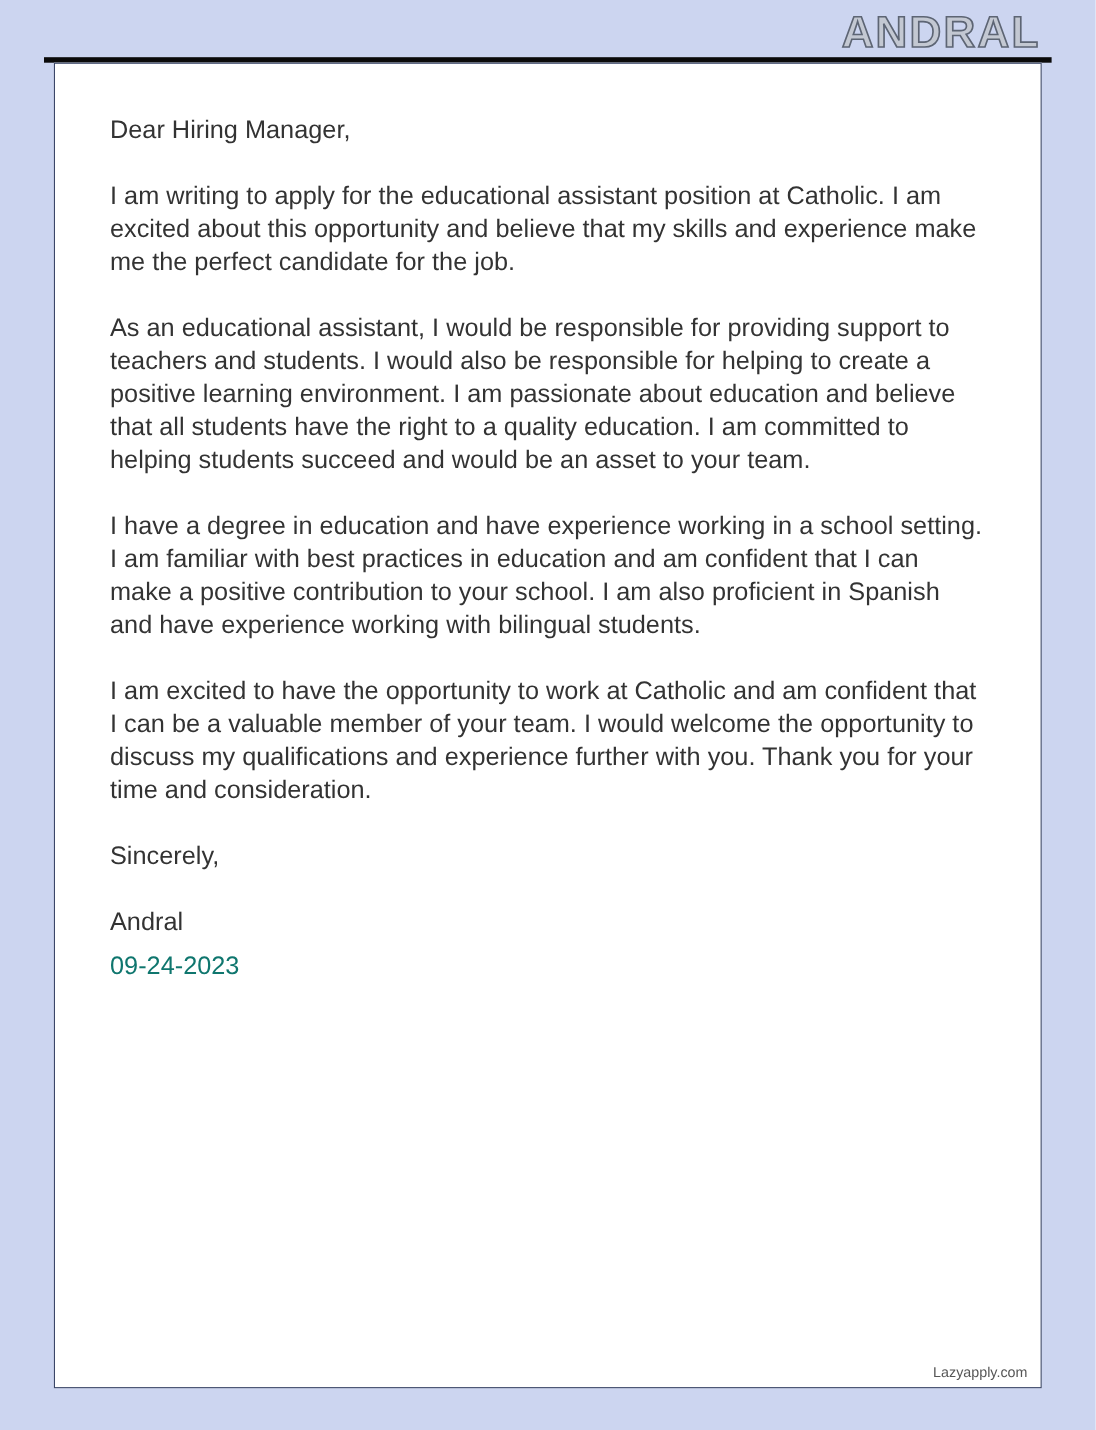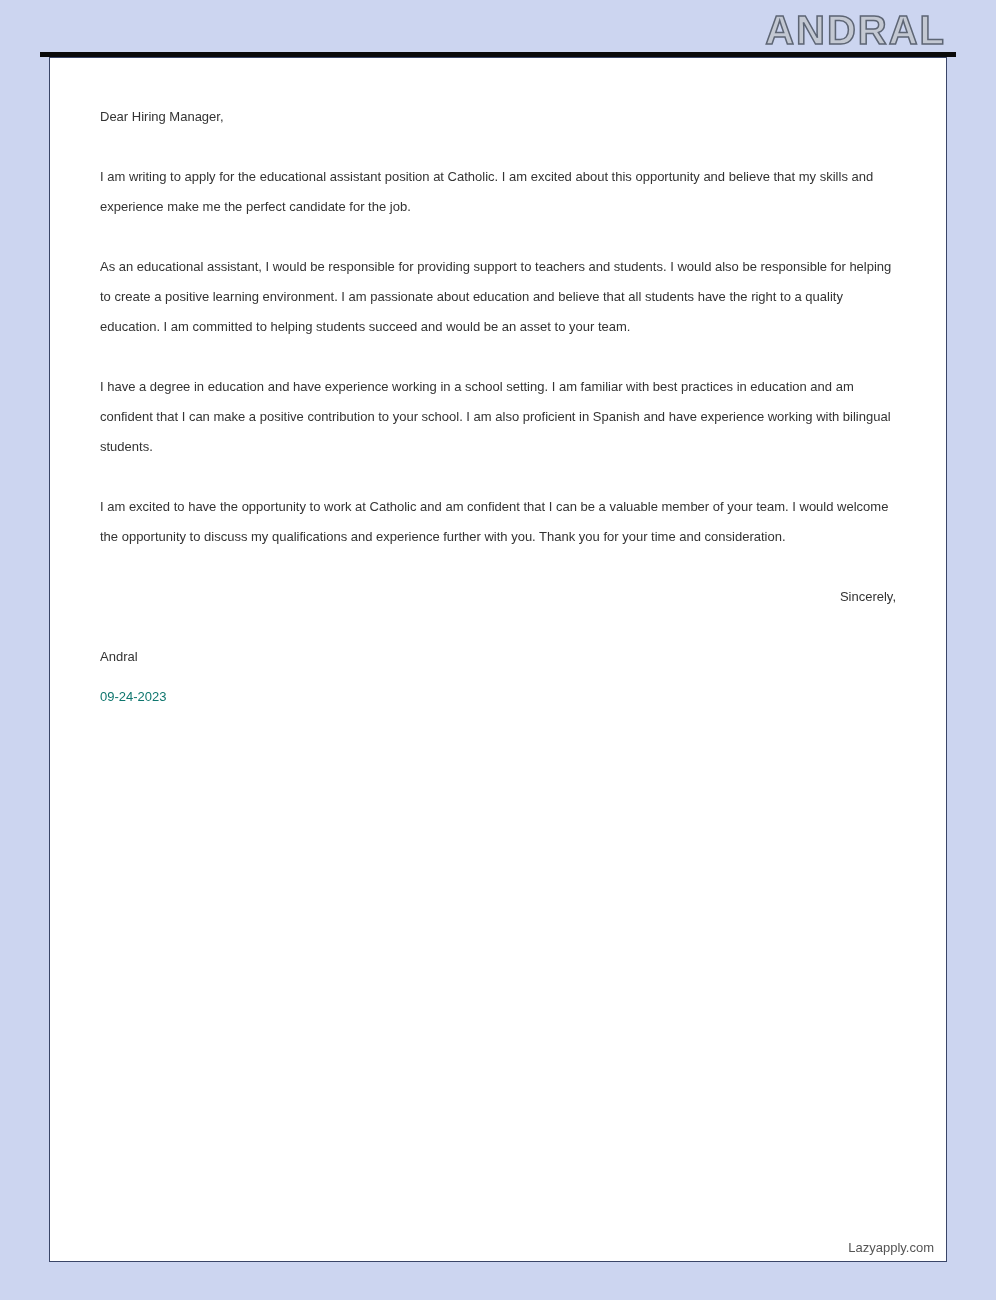--- a/index.html
+++ b/index.html
@@ -41,32 +41,31 @@
     top: 57px;
     width: 898px;
     height: 1205px;
     background: #ffffff;
     border: 1px solid #3a4668;
     box-sizing: border-box;
   }
   .letter {
     padding: 44px 50px 0 50px;
     color: #333333;
-    font-size: 13px;
+    font-size: 23px;
     line-height: 30px;
   }
   .letter p {
     margin: 0 0 30px 0;
   }
   .salutation {
     margin-bottom: 30px;
   }
   .closing {
     margin-bottom: 30px;
-    text-align: right;
   }
   .signature {
     margin-bottom: 10px;
   }
   .date {
     color: #2b7cd9;
   }
   .watermark {
     position: absolute;
     right: 12px;

